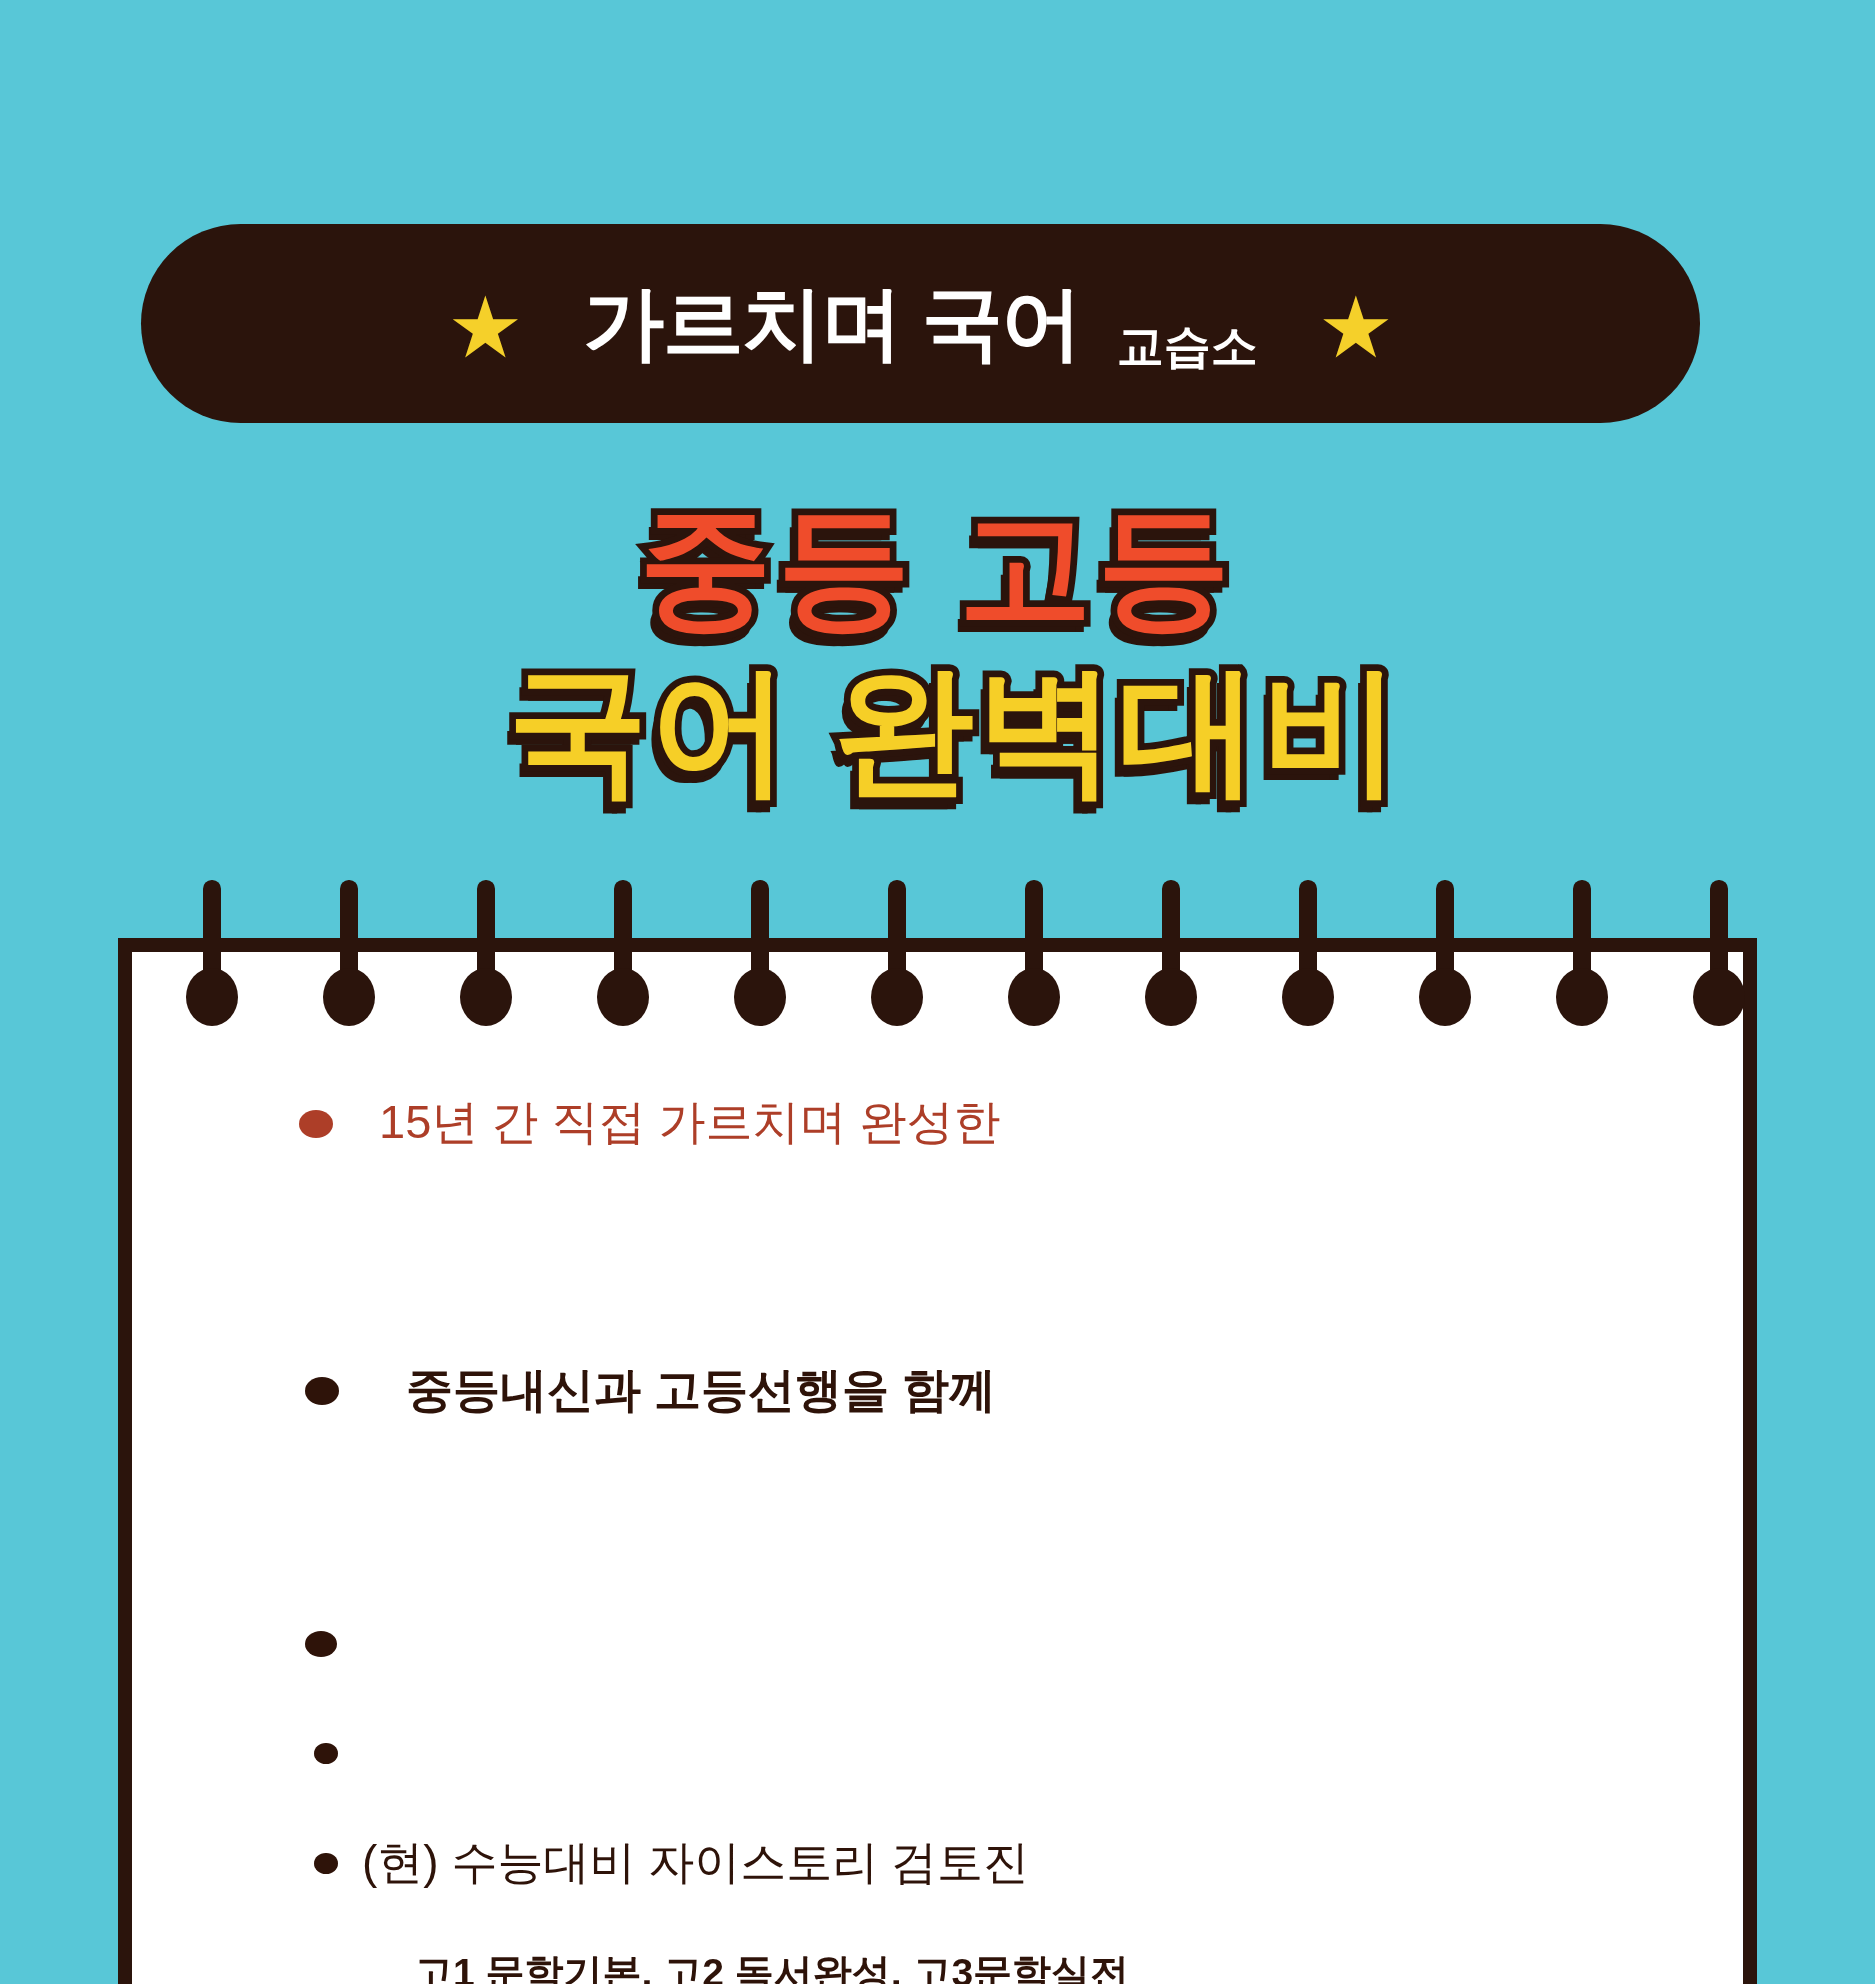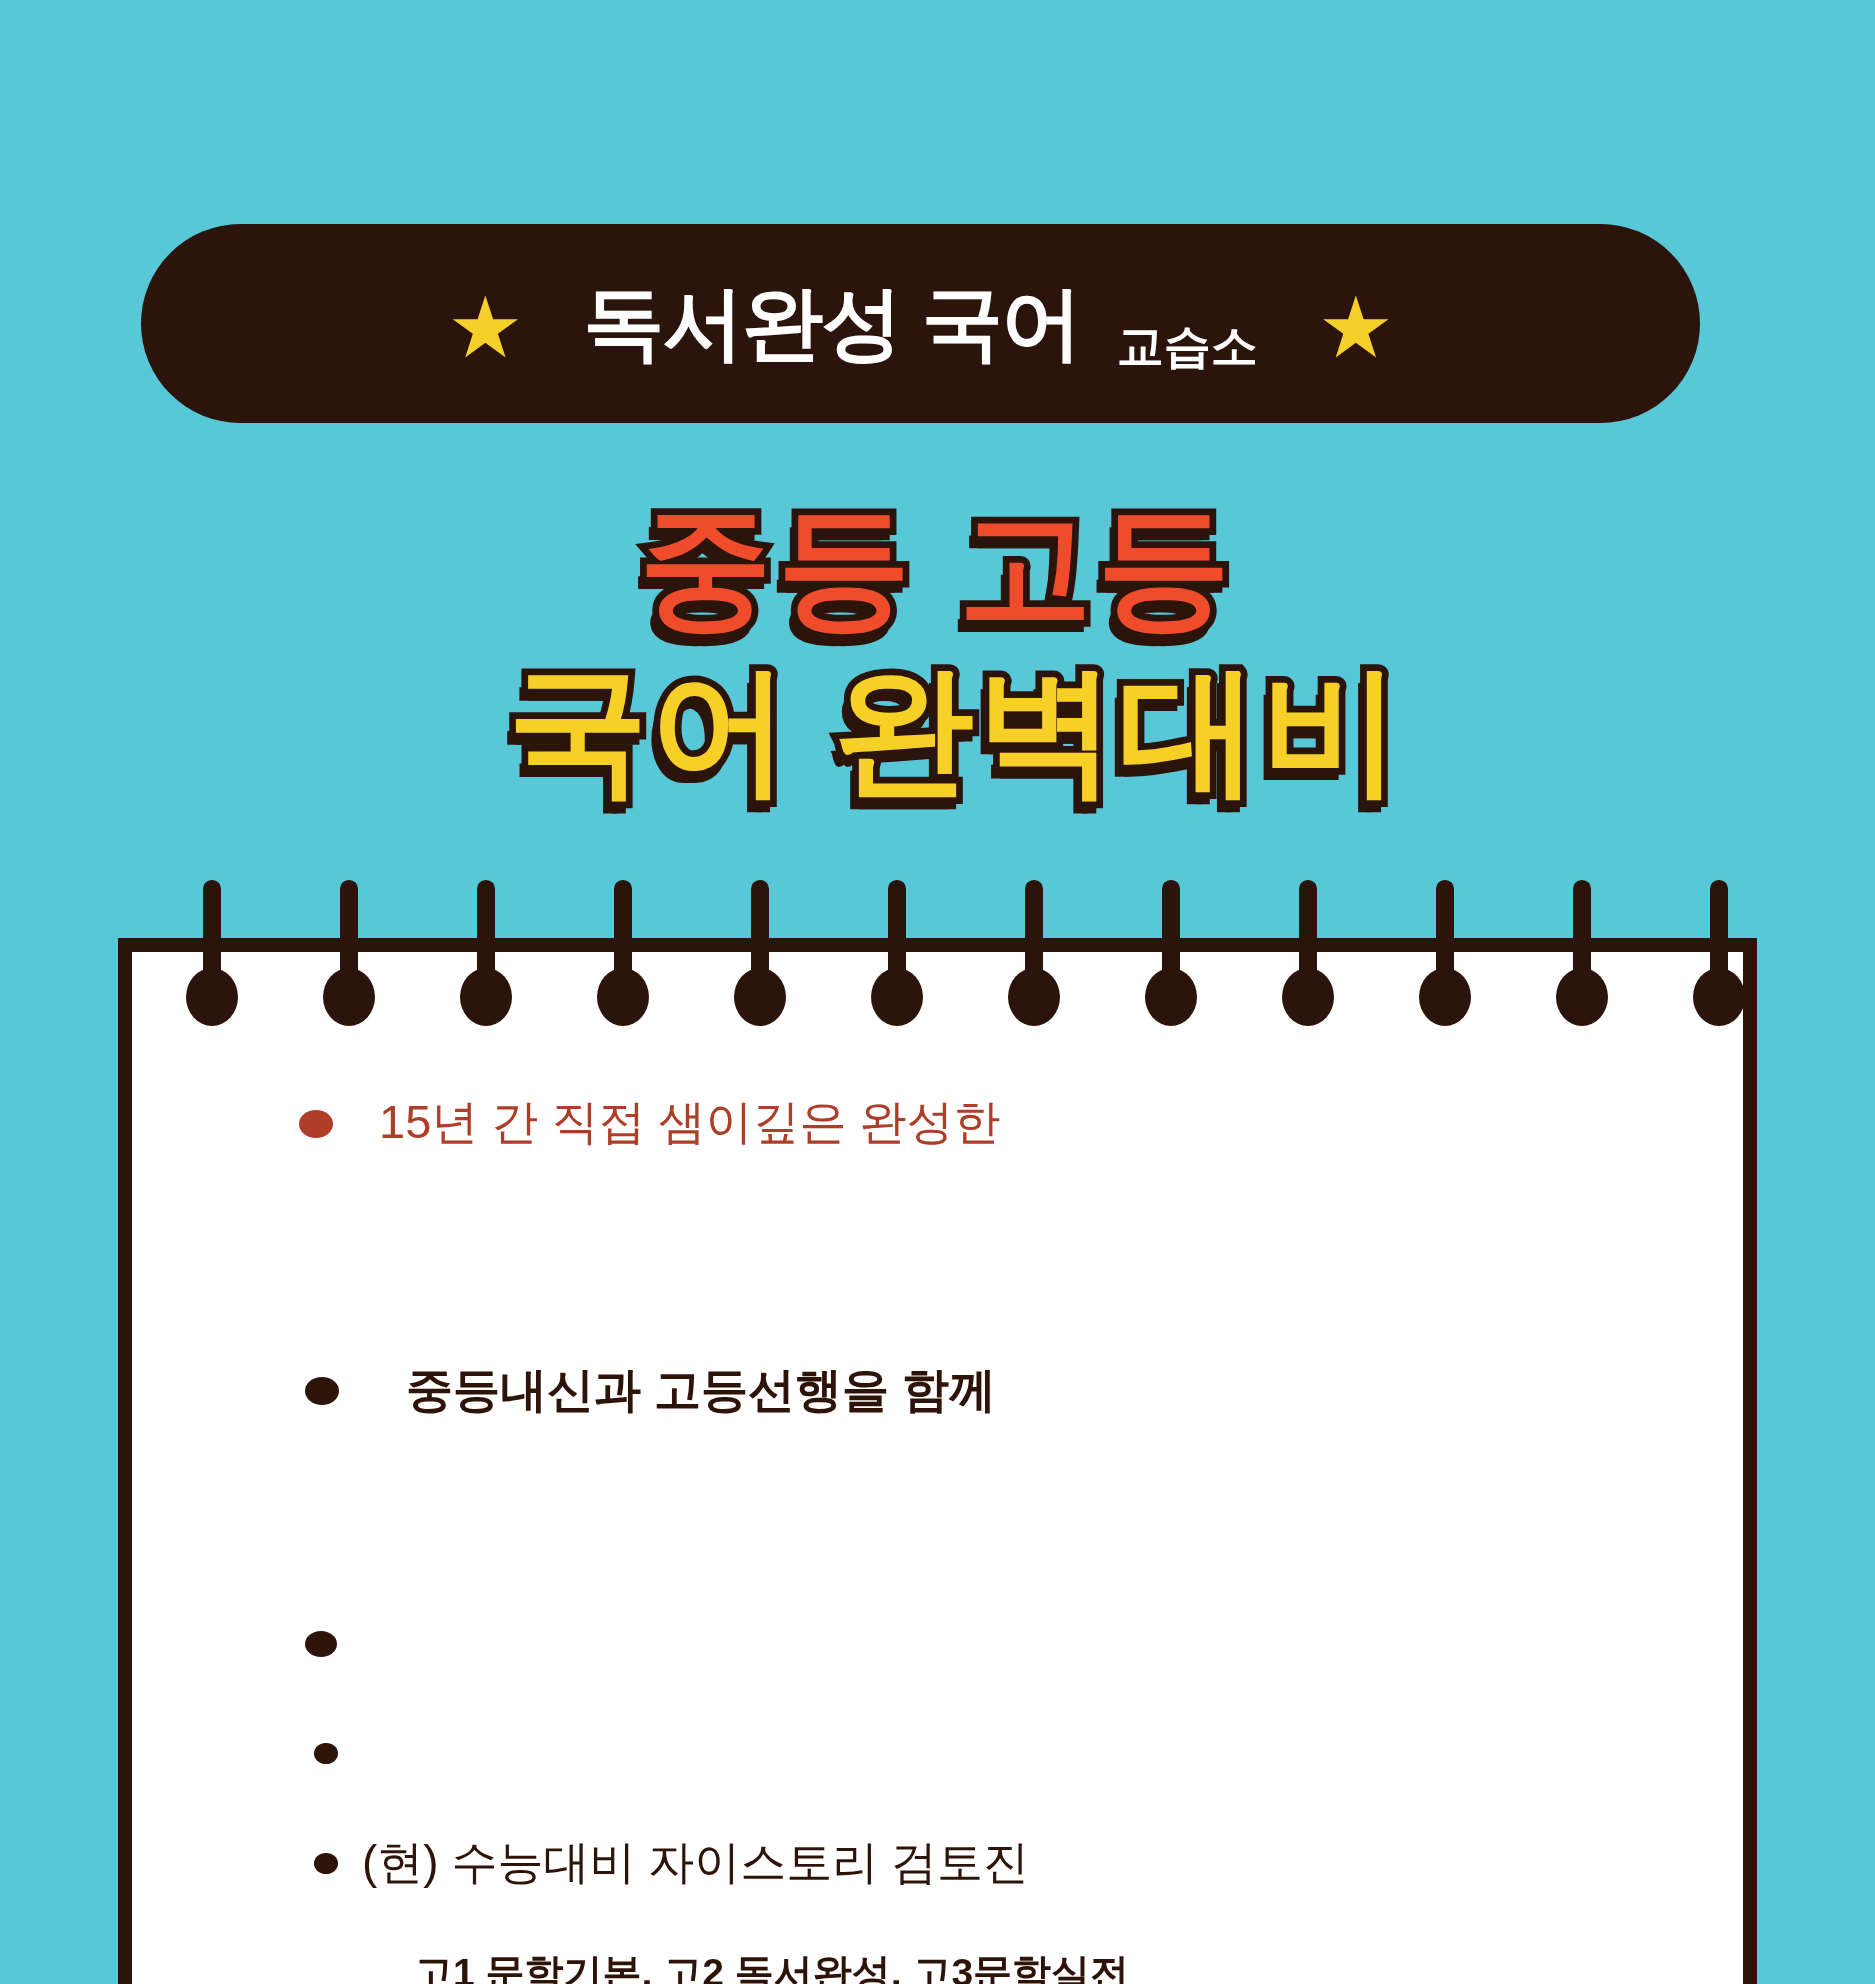--- a/index.html
+++ b/index.html
@@ -70,21 +70,21 @@
   .dot-red{background:#AD3E28;}
   .dot-dark{background:#2E1309;}
 </style>
 </head>
 <body>
 
 <div id="poster">
 
   <div class="header-pill">
     <span class="star">★</span>
-    <span class="academy-title">독서완성 국어</span>
+    <span class="academy-title">가르치며 국어</span>
     <span class="academy-suffix">교습소</span>
     <span class="star">★</span>
   </div>
 
   <div class="headline hl1">
     <div class="layer hl-stroke">중등 고등</div>
     <div class="layer hl-fill">중등 고등</div>
   </div>
   <div class="headline hl2">
     <div class="layer hl-stroke">국어 완벽대비</div>
@@ -136,21 +136,21 @@
   <div class="pin" style="left:1582px">
       <div class="stem"></div>
       <div class="bulb"></div>
     </div>
   <div class="pin" style="left:1719px">
       <div class="stem"></div>
       <div class="bulb"></div>
     </div>
 
   <div class="dot dot-red" style="left:299px;top:1110px;width:34px;height:28px;"></div>
-  <div class="nb-line c-red" style="left:379px;top:1094px;font-size:47px;">15년 간 직접 샘이깊은 완성한</div>
+  <div class="nb-line c-red" style="left:379px;top:1094px;font-size:47px;">15년 간 직접 가르치며 완성한</div>
 
   <div class="dot dot-dark" style="left:305px;top:1377px;width:34px;height:28px;"></div>
   <div class="nb-line c-dark" style="left:406px;top:1362px;font-size:47px;">중등내신과 고등선행을 함께</div>
 
   <div class="dot dot-dark" style="left:305px;top:1631px;width:32px;height:26px;"></div>
 
   <div class="dot dot-dark" style="left:314px;top:1743px;width:24px;height:21.4px;"></div>
 
   <div class="dot dot-dark" style="left:314px;top:1853px;width:24px;height:21.4px;"></div>
   <div class="nb-line c-dark" style="left:362px;top:1835px;font-size:46px;font-weight:500;">(현) 수능대비 자이스토리 검토진</div>

